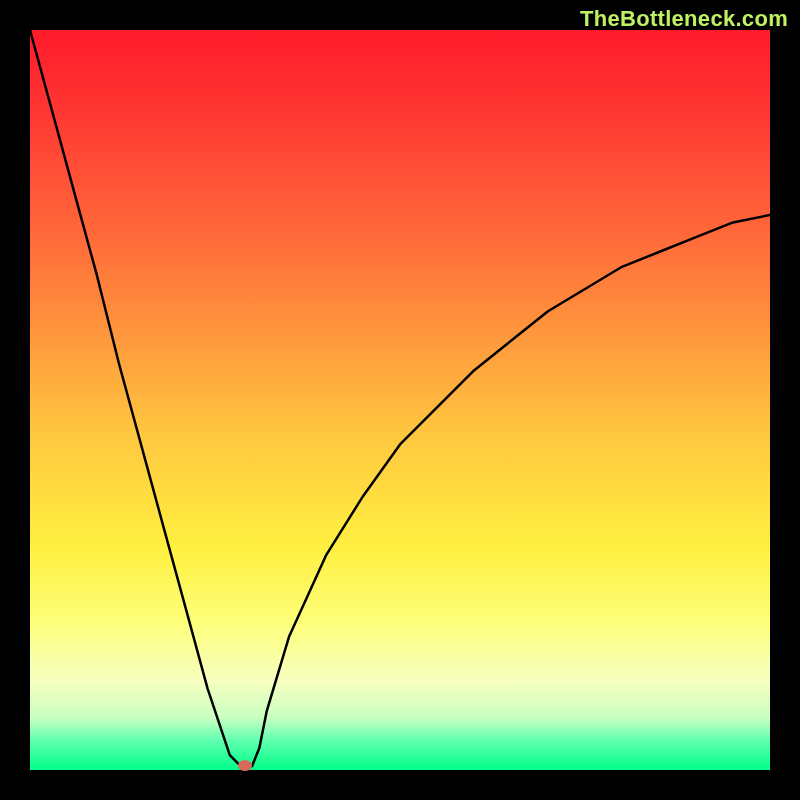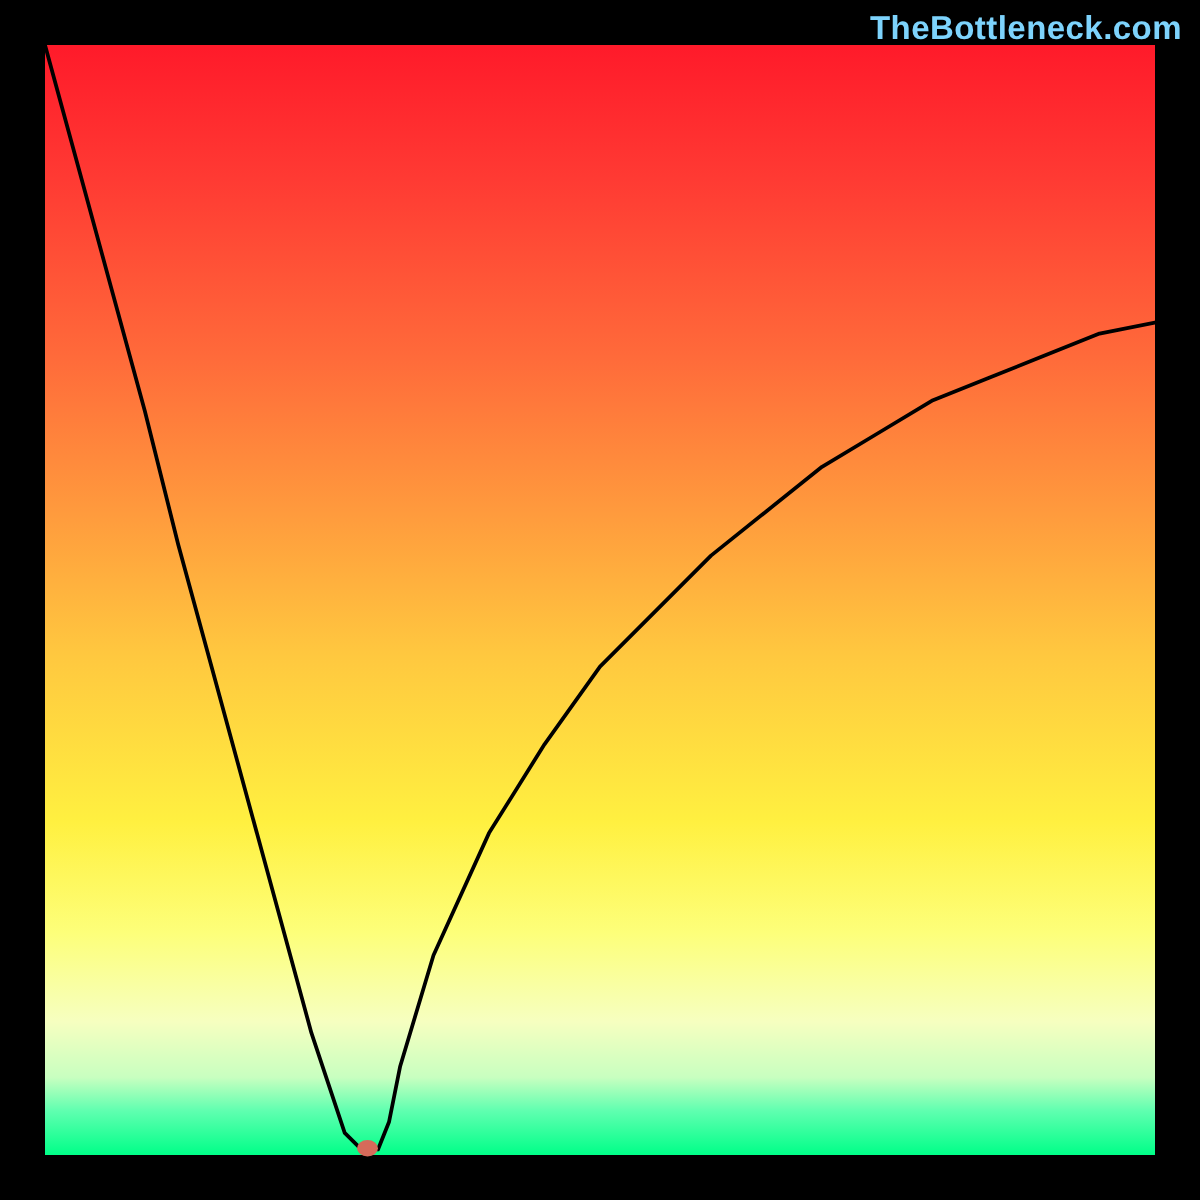--- a/index.html
+++ b/index.html
@@ -24,21 +24,21 @@
       #60ffb0 96%,
       #00ff88 100%);
   }
   .attribution {
     position: absolute;
     top: 6px;
     right: 12px;
     font-family: Arial, Helvetica, sans-serif;
     font-size: 22px;
     font-weight: 600;
-    color: #7dd3fc;
+    color: #bef264;
     letter-spacing: 0.3px;
   }
   svg.curve { position: absolute; left: 0; top: 0; width: 740px; height: 740px; }
   .marker {
     position: absolute;
     width: 14px;
     height: 11px;
     border-radius: 50%;
     background: #d66a5a;
   }

